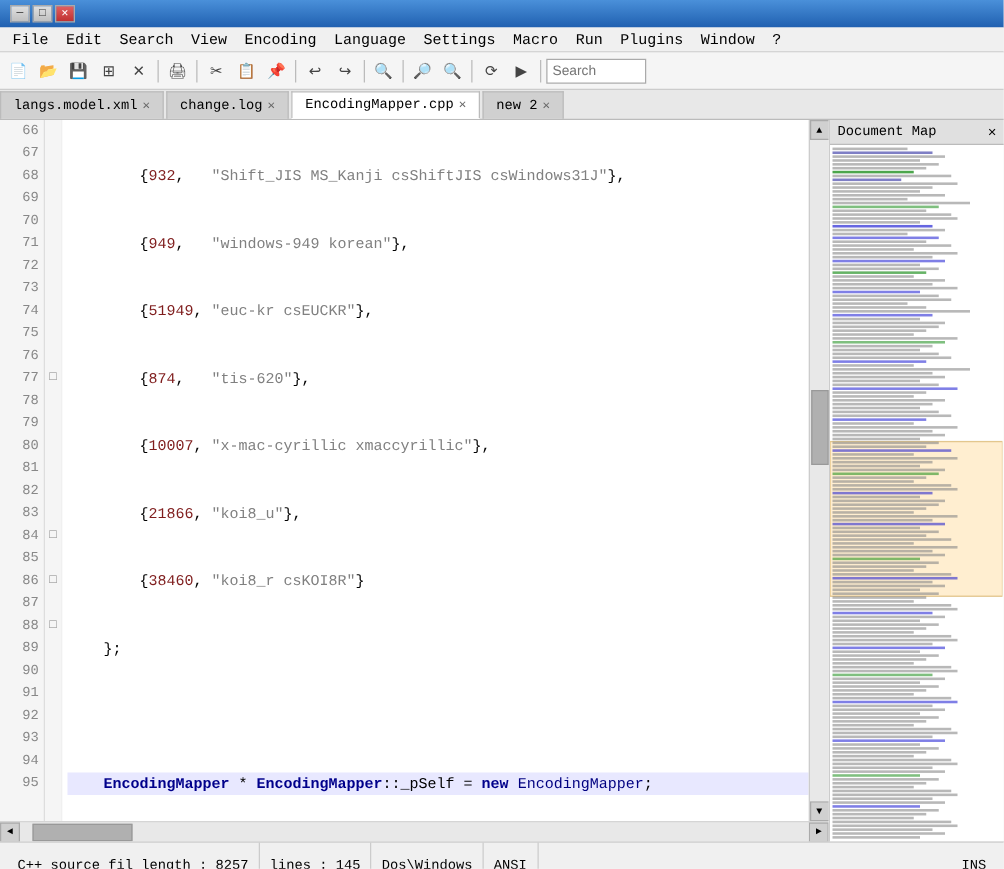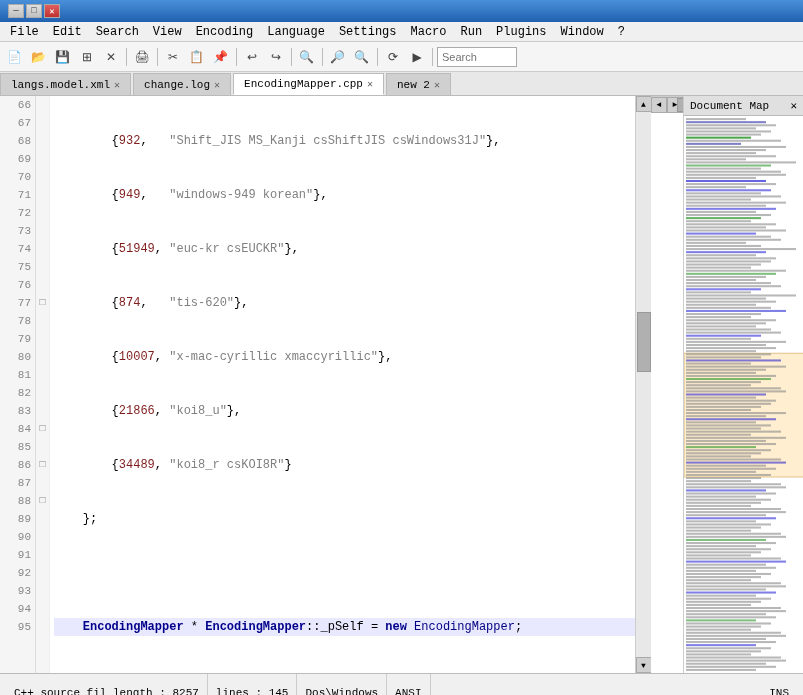--- a/index.html
+++ b/index.html
@@ -93,20 +93,21 @@
     #main {
       display: flex;
       height: calc(695px - 22px - 20px - 30px - 24px - 22px);
     }
 
     
     #editor-container {
       flex: 1;
       overflow: hidden;
       display: flex;
+      flex-direction: column;
       background: white;
     }
     #editor {
       flex: 1;
       overflow: hidden;
       display: flex;
     }
     #line-numbers {
       background: #f5f5f5;
       border-right: 1px solid #ddd;
@@ -151,21 +152,21 @@
     
     #editor-scrollbar {
       width: 16px;
       background: #f0f0f0;
       border-left: 1px solid #ccc;
       display: flex; flex-direction: column; align-items: center;
     }
 
     
     #doc-map {
-      width: 120px;
+      width: 140px;
       background: #f8f8f8;
       border-left: 1px solid #ccc;
       display: flex; flex-direction: column;
     }
     #doc-map-header {
       background: #e0e0e0;
       border-bottom: 1px solid #bbb;
       padding: 2px 6px;
       font-size: 11px;
       display: flex; justify-content: space-between; align-items: center;
@@ -357,21 +358,21 @@
         <div style="height:18px"></div>
       </div>
 
       <div id="code-area">
         <div class="code-line"><span class="plain">        </span><span class="punct">{</span><span class="num">932</span><span class="punct">,   </span><span class="str">"Shift_JIS MS_Kanji csShiftJIS csWindows31J"</span><span class="punct">},</span></div>
         <div class="code-line"><span class="plain">        </span><span class="punct">{</span><span class="num">949</span><span class="punct">,   </span><span class="str">"windows-949 korean"</span><span class="punct">},</span></div>
         <div class="code-line"><span class="plain">        </span><span class="punct">{</span><span class="num">51949</span><span class="punct">, </span><span class="str">"euc-kr csEUCKR"</span><span class="punct">},</span></div>
         <div class="code-line"><span class="plain">        </span><span class="punct">{</span><span class="num">874</span><span class="punct">,   </span><span class="str">"tis-620"</span><span class="punct">},</span></div>
         <div class="code-line"><span class="plain">        </span><span class="punct">{</span><span class="num">10007</span><span class="punct">, </span><span class="str">"x-mac-cyrillic xmaccyrillic"</span><span class="punct">},</span></div>
         <div class="code-line"><span class="plain">        </span><span class="punct">{</span><span class="num">21866</span><span class="punct">, </span><span class="str">"koi8_u"</span><span class="punct">},</span></div>
-        <div class="code-line"><span class="plain">        </span><span class="punct">{</span><span class="num">34489</span><span class="punct">, </span><span class="str">"koi8_r csKOI8R"</span><span class="punct">}</span></div>
+        <div class="code-line"><span class="plain">        </span><span class="punct">{</span><span class="num">38460</span><span class="punct">, </span><span class="str">"koi8_r csKOI8R"</span><span class="punct">}</span></div>
         <div class="code-line"><span class="plain">    </span><span class="punct">};</span></div>
         <div class="code-line"></div>
         <div class="code-line highlighted"><span class="plain">    </span><span class="type">EncodingMapper</span><span class="plain"> * </span><span class="type">EncodingMapper</span><span class="plain">::_pSelf = </span><span class="kw">new</span><span class="plain"> </span><span class="fn">EncodingMapper</span><span class="punct">;</span></div>
         
         
         
         
         
         
         

